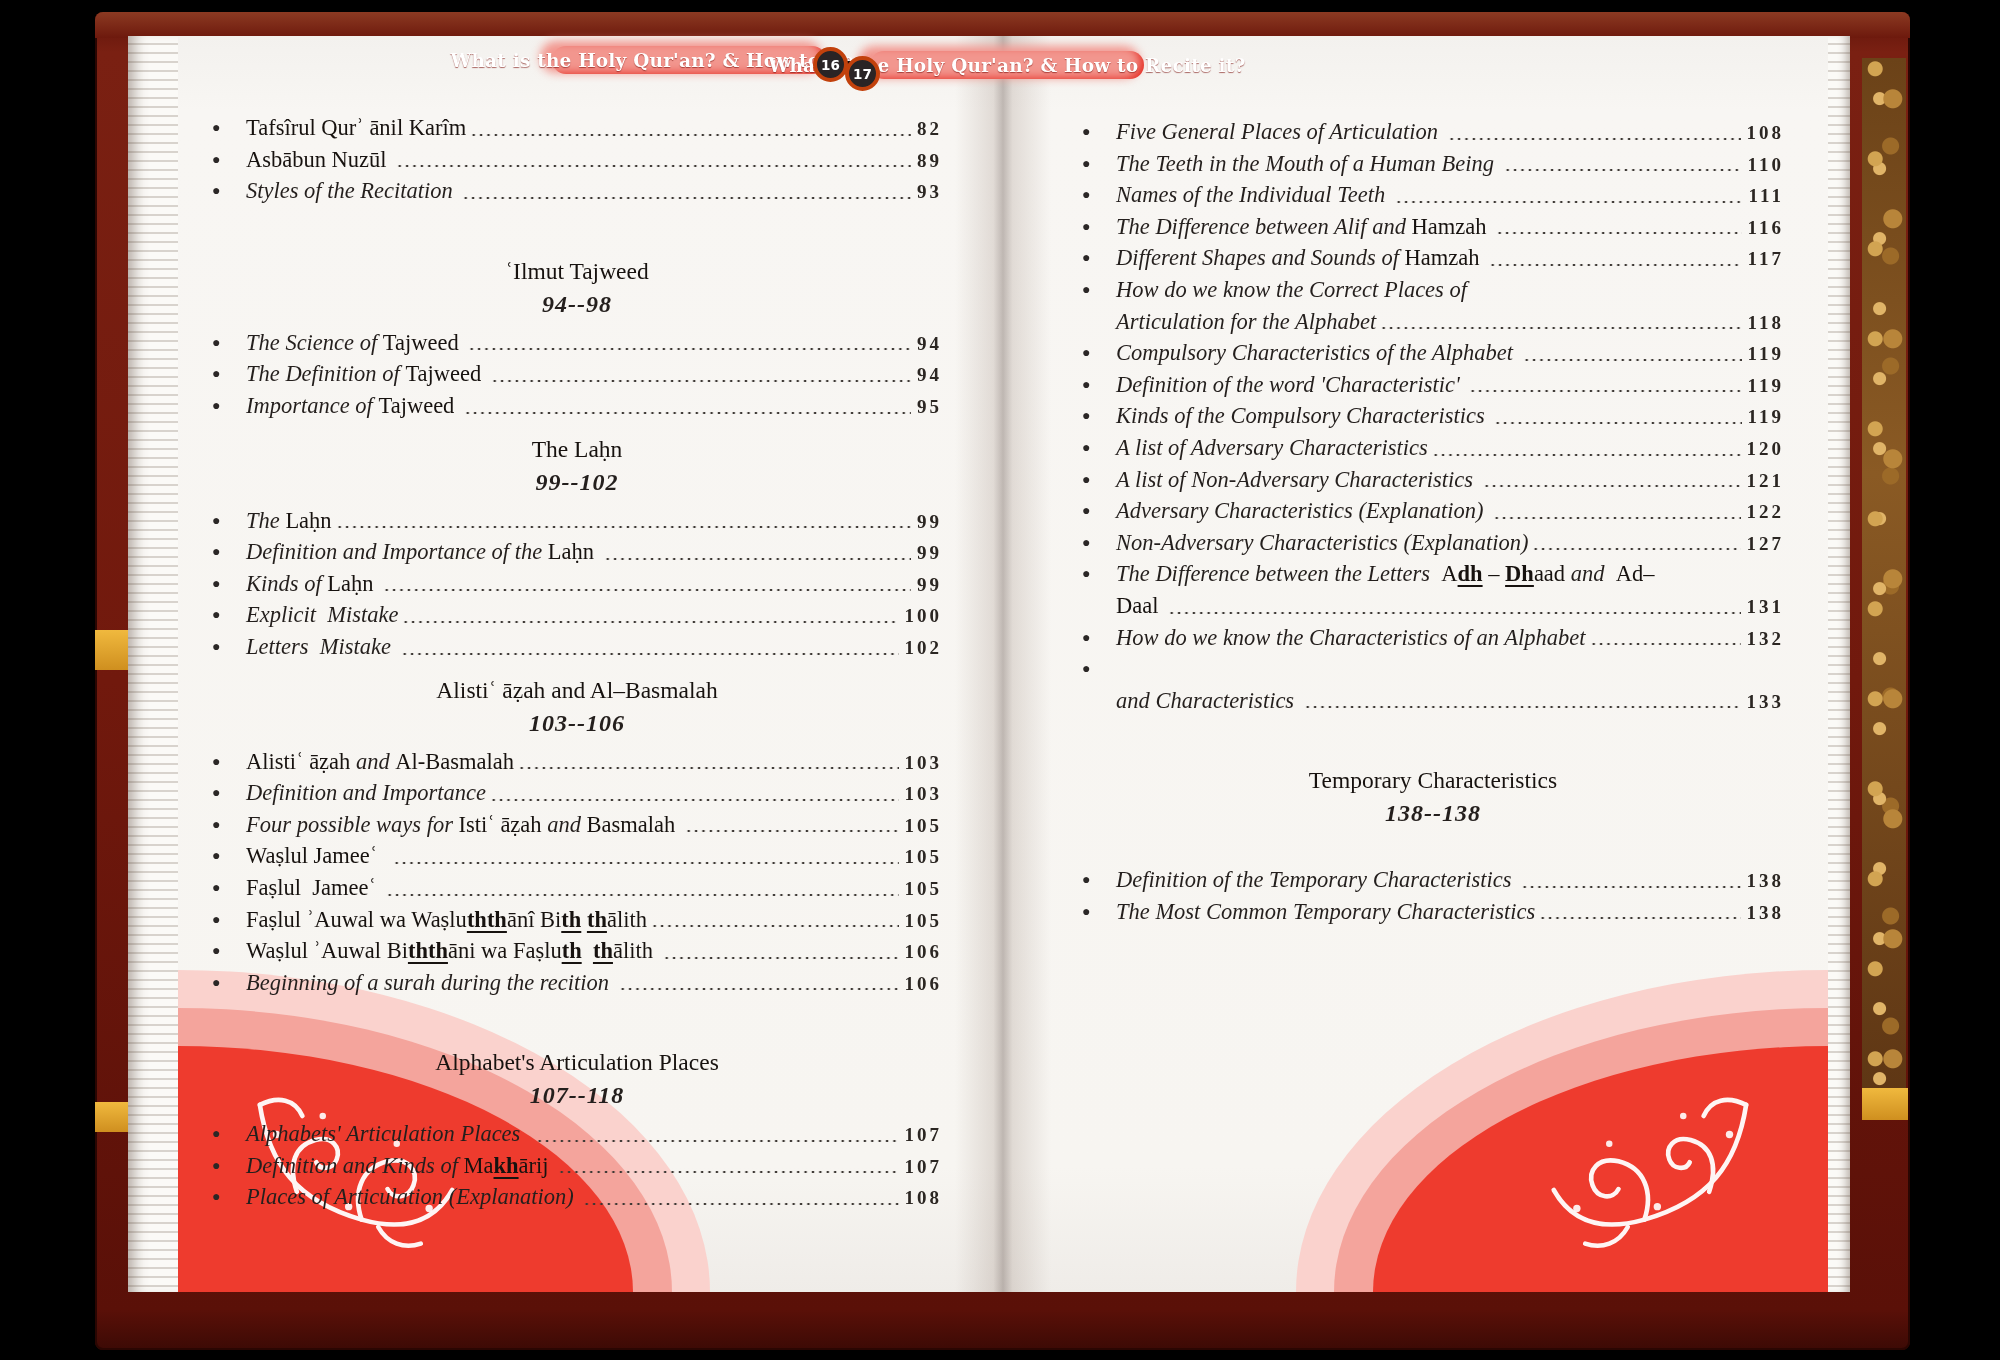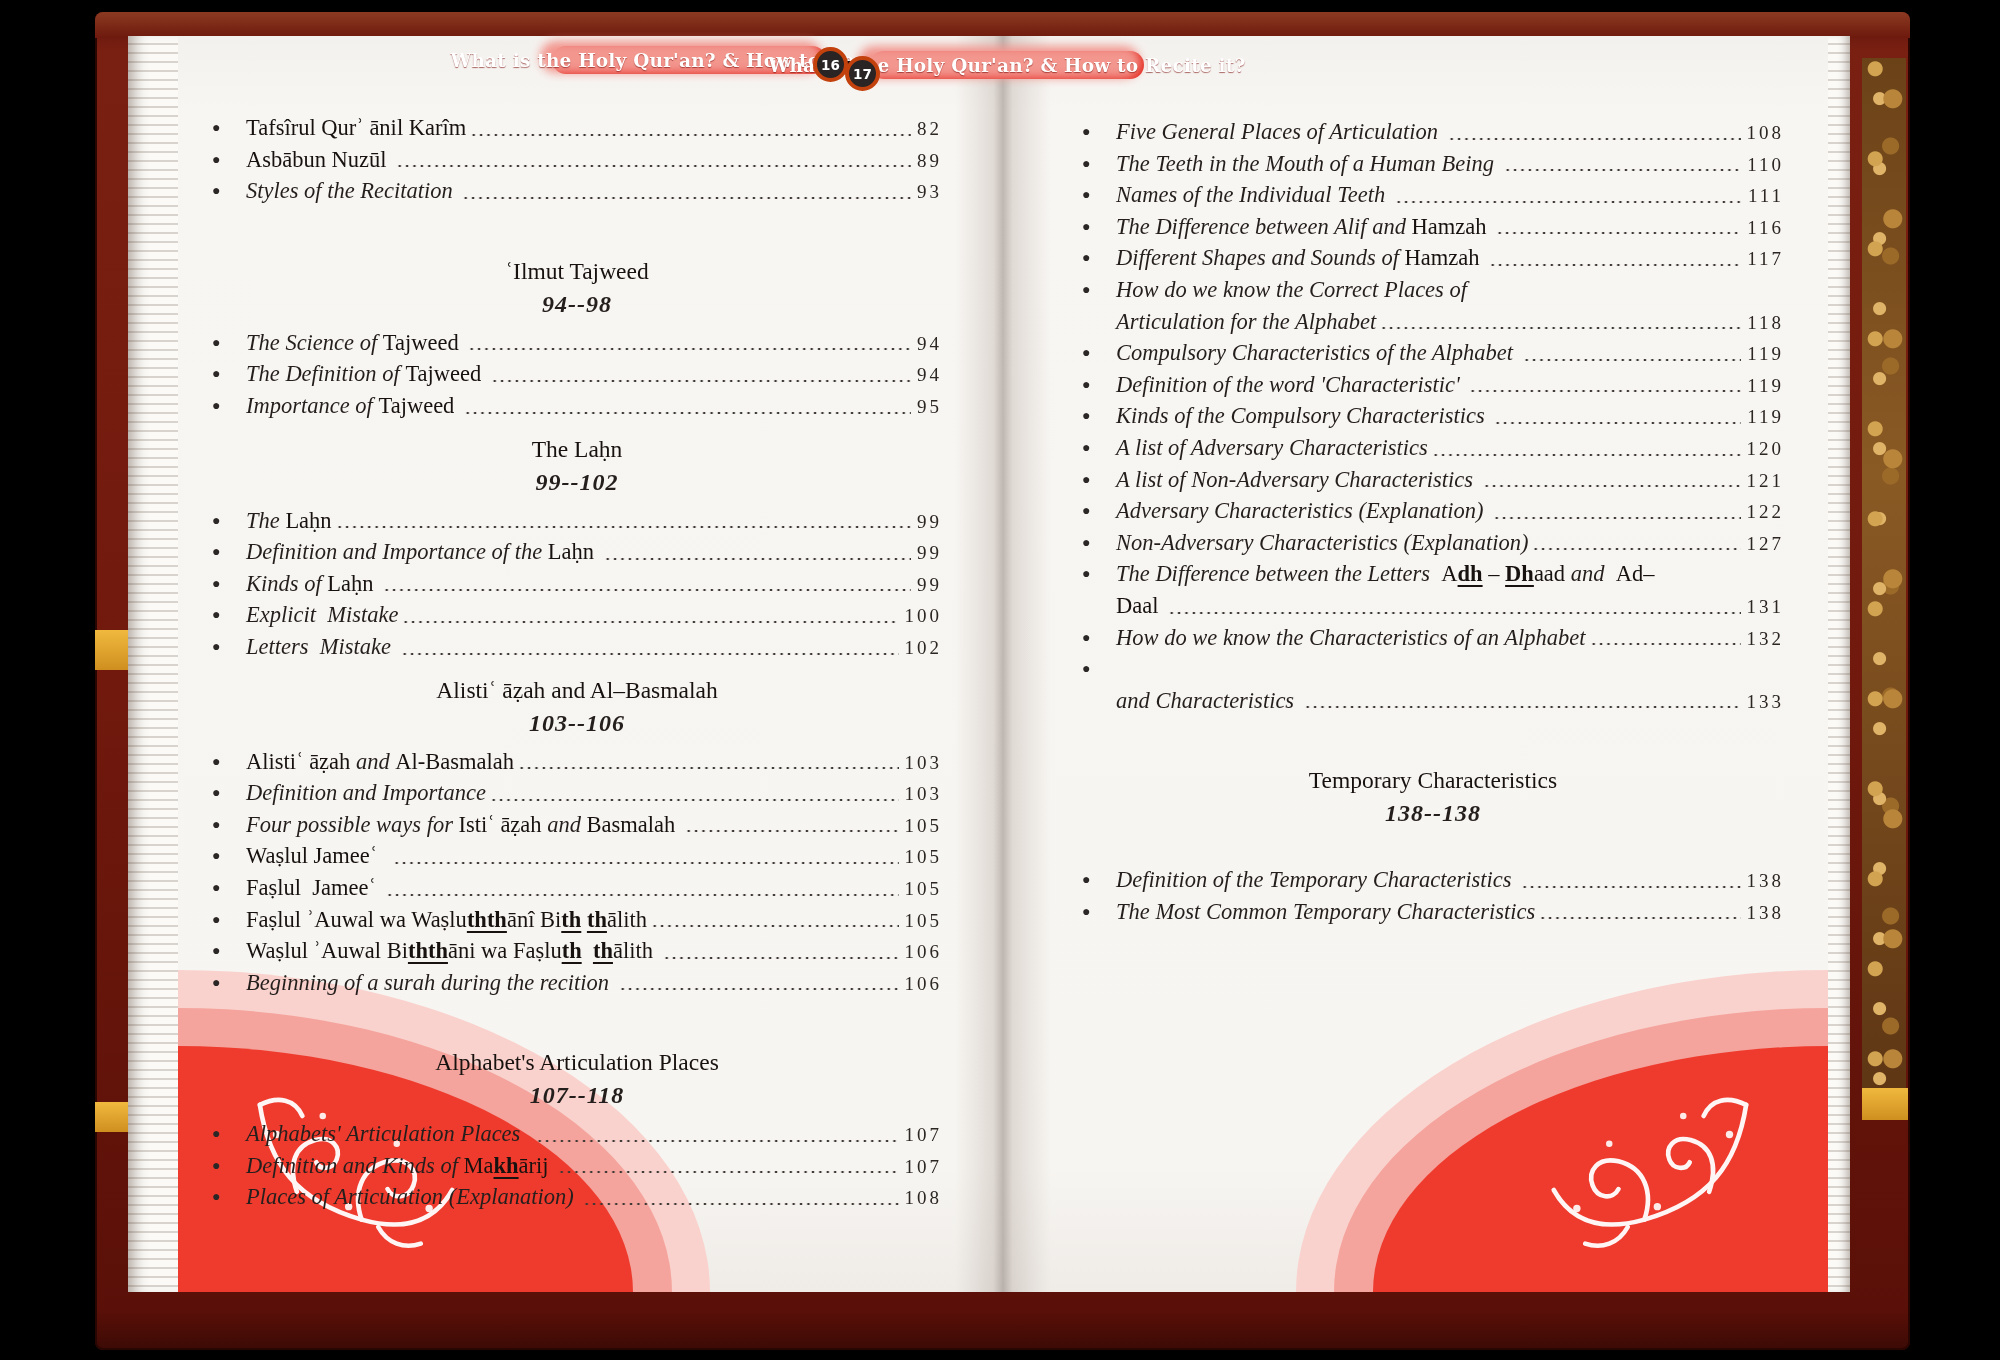--- a/index.html
+++ b/index.html
@@ -75,21 +75,21 @@
   .toc-left{left:212px;top:112px;width:730px;}
   .toc-right{left:1082px;top:116px;width:702px;}
   .row{display:flex;align-items:baseline;height:31.6px;}
   .row.lg{margin-top:34px;}
   .row .bullet{flex:0 0 34px;font-size:14px;color:#2b2726;align-self:center;}
   .row.cont{padding-left:34px;}
   .row .txt{white-space:pre;}
   .leader{flex:1 1 auto;min-width:18px;height:4px;align-self:flex-end;margin:0 6px 7px 4px;
           background-image:radial-gradient(circle,#3d3834 1.25px,transparent 1.55px);
           background-size:7.4px 4px;background-repeat:repeat-x;background-position:left center;}
-  .pg{font-size:19px;letter-spacing:3px;color:#2b2622;white-space:nowrap;}
+  .pg{font-size:19px;letter-spacing:3px;color:#2b2622;white-space:nowrap;font-weight:bold;}
   .sg-b{font-weight:400;color:#17120f;}
   .sg-i{font-style:italic;}
   .sg-u{font-weight:700;color:#17120f;text-decoration:underline;
         text-underline-offset:4px;text-decoration-thickness:2px;margin-top:40px;}
   .sec{margin-top:11px;margin-bottom:6px;text-align:center;}
   .sec.lg{margin-top:48px;}
   .sec-title{font-weight:700;font-size:23.5px;color:#17120f;line-height:33px;}
   .sec-range{font-style:italic;font-size:24px;letter-spacing:1px;line-height:33px;font-weight:bold;}
 </style>
 </head>

